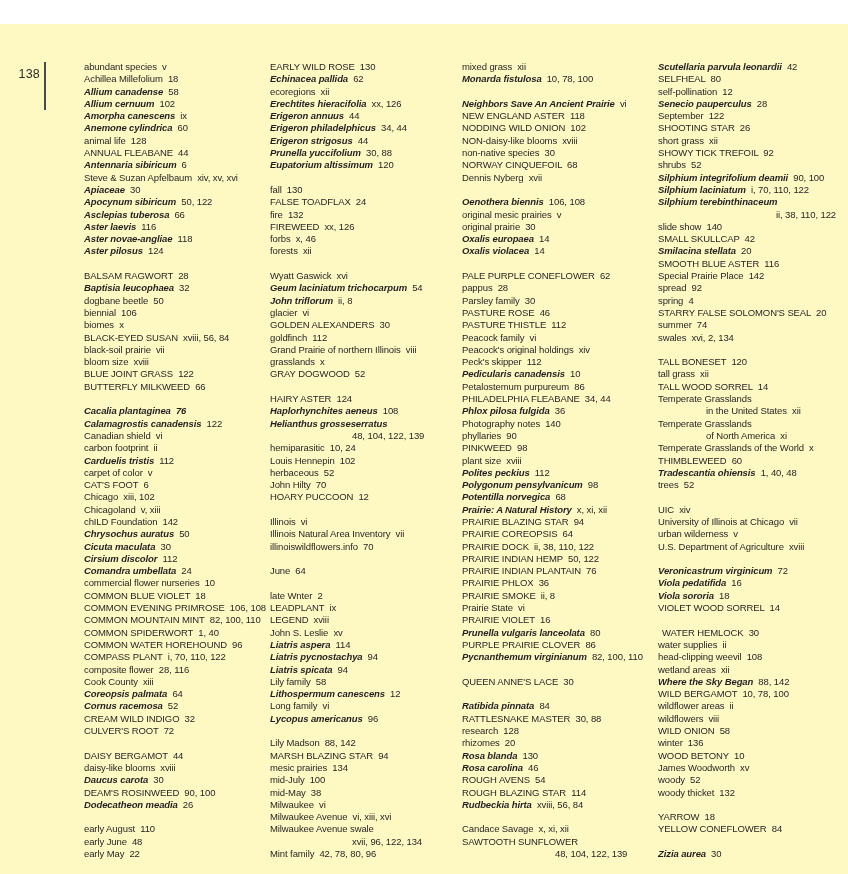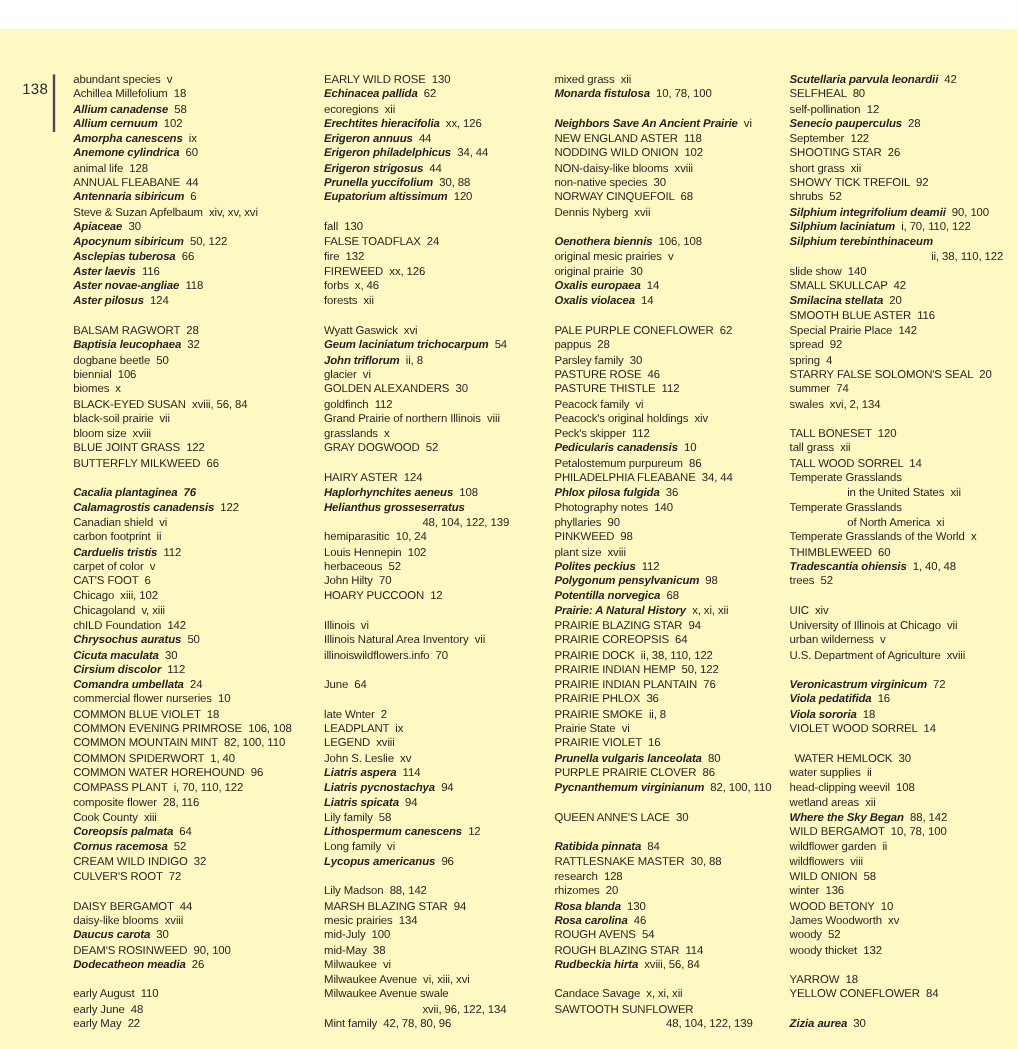--- a/index.html
+++ b/index.html
@@ -32,21 +32,21 @@
     background: #4a4a4a;
   }
   .col {
     position: absolute;
     top: 37px;
     font-size: 9.5px;
     line-height: 12.3px;
     letter-spacing: -0.1px;
     color: #231f20;
   }
-  .col1 { left: 61px;  width: 190px; }
+  .col1 { left: 84px;  width: 190px; }
   .col2 { left: 270px; width: 198px; }
   .col3 { left: 462px; width: 195px; }
   .col4 { left: 658px; width: 188px; }
   .line { white-space: pre; height: 12.3px; }
   .b { font-weight: bold; font-style: italic; }
 </style>
 </head>
 <body>
 
 <div class="page">
@@ -299,21 +299,21 @@
       <div class="line"><span class="term b">Viola pedatifida</span>  <span class="pages">16</span></div>
       <div class="line"><span class="term b">Viola sororia</span>  <span class="pages">18</span></div>
       <div class="line"><span class="term">VIOLET WOOD SORREL</span>  <span class="pages">14</span></div>
       <div class="line">&nbsp;</div>
       <div class="line" style="padding-left: 4px;"><span class="term">WATER HEMLOCK</span>  <span class="pages">30</span></div>
       <div class="line"><span class="term">water supplies</span>  <span class="pages">ii</span></div>
       <div class="line"><span class="term">head-clipping weevil</span>  <span class="pages">108</span></div>
       <div class="line"><span class="term">wetland areas</span>  <span class="pages">xii</span></div>
       <div class="line"><span class="term b">Where the Sky Began</span>  <span class="pages">88, 142</span></div>
       <div class="line"><span class="term">WILD BERGAMOT</span>  <span class="pages">10, 78, 100</span></div>
-      <div class="line"><span class="term">wildflower garden</span>  <span class="pages">ii</span></div>
+      <div class="line"><span class="term">wildflower areas</span>  <span class="pages">ii</span></div>
       <div class="line"><span class="term">wildflowers</span>  <span class="pages">viii</span></div>
       <div class="line"><span class="term">WILD ONION</span>  <span class="pages">58</span></div>
       <div class="line"><span class="term">winter</span>  <span class="pages">136</span></div>
       <div class="line"><span class="term">WOOD BETONY</span>  <span class="pages">10</span></div>
       <div class="line"><span class="term">James Woodworth</span>  <span class="pages">xv</span></div>
       <div class="line"><span class="term">woody</span>  <span class="pages">52</span></div>
       <div class="line"><span class="term">woody thicket</span>  <span class="pages">132</span></div>
       <div class="line">&nbsp;</div>
       <div class="line"><span class="term">YARROW</span>  <span class="pages">18</span></div>
       <div class="line"><span class="term">YELLOW CONEFLOWER</span>  <span class="pages">84</span></div>

